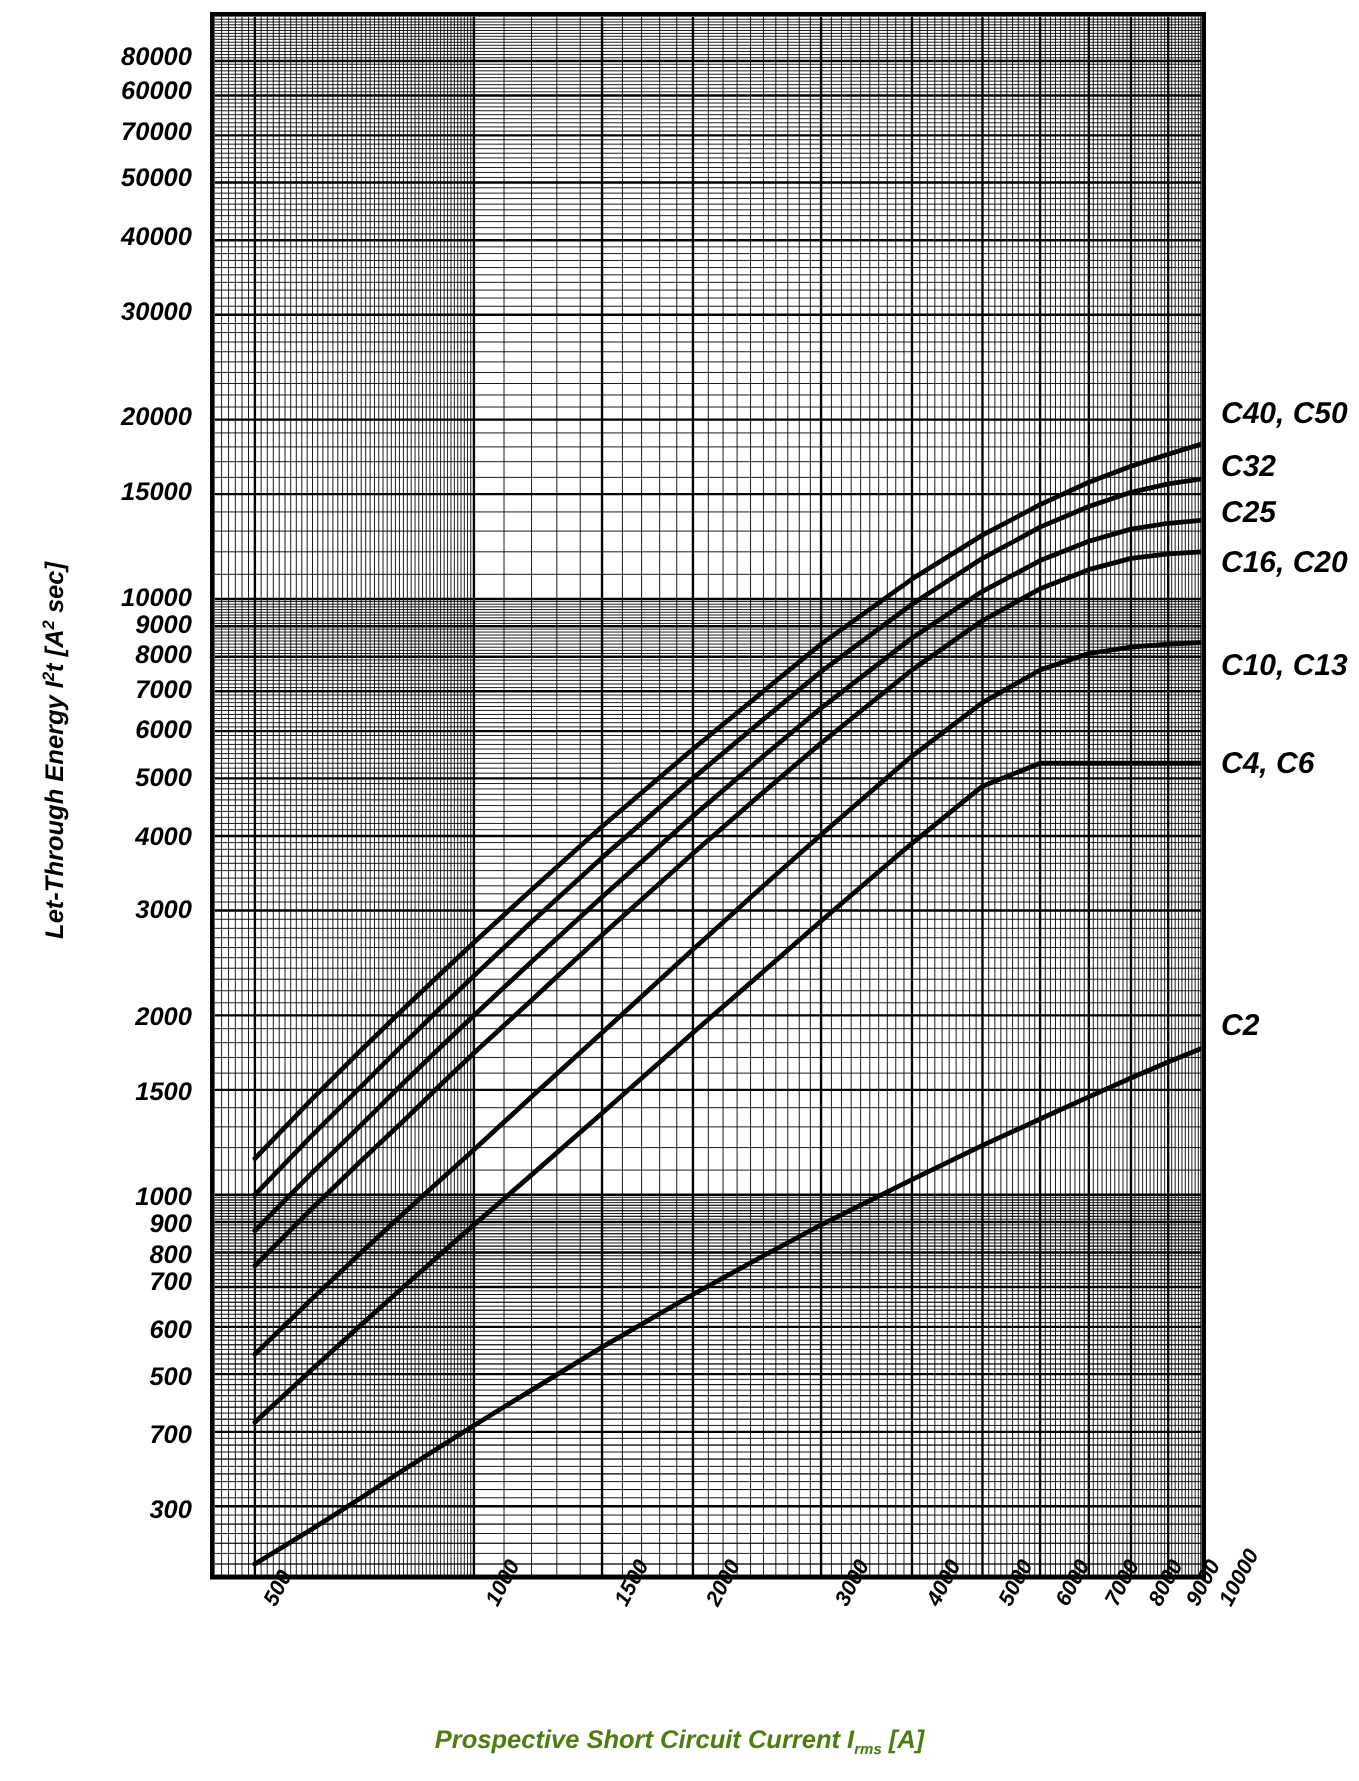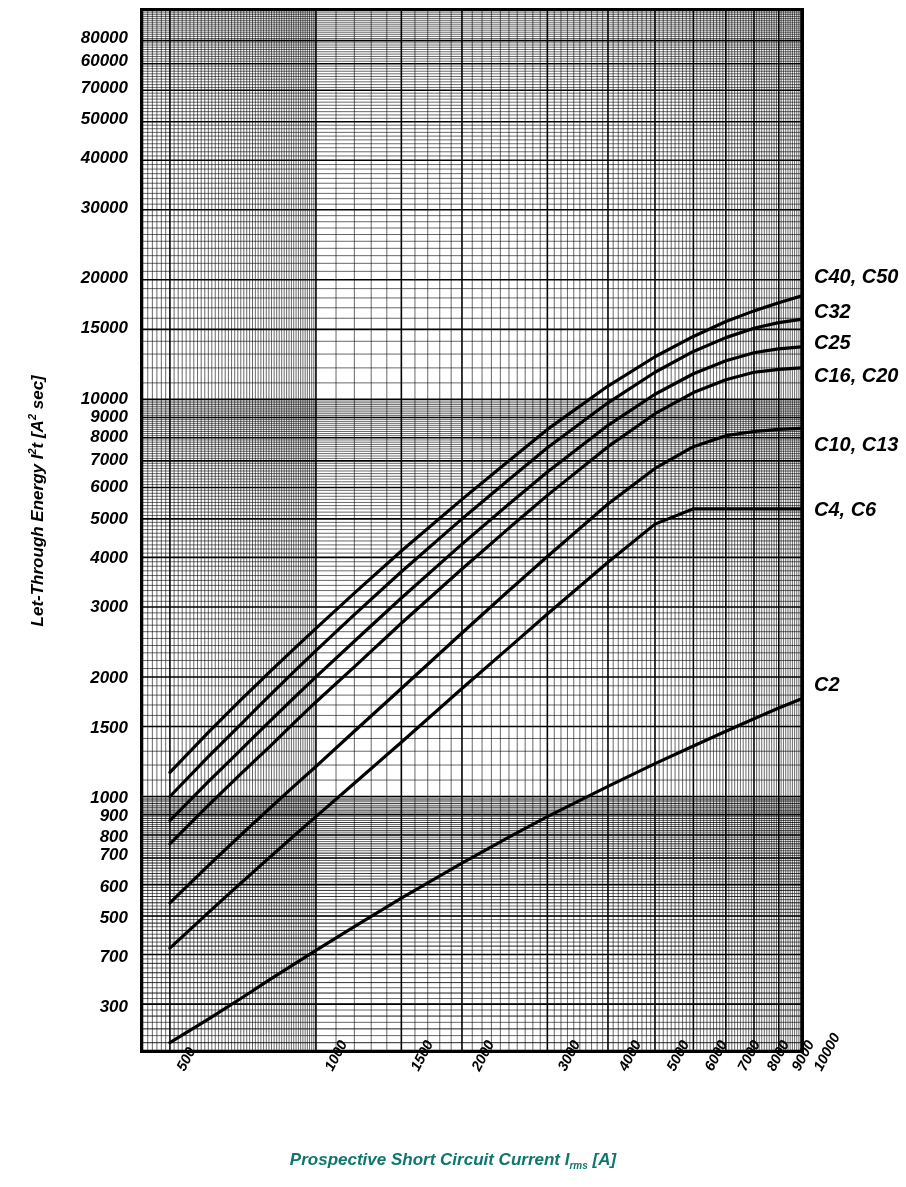--- a/index.html
+++ b/index.html
@@ -83,21 +83,21 @@
   }
   #xaxis-title {
     position: absolute;
     left: 0;
     top: 1150px;
     width: 906px;
     text-align: center;
     font-size: 17px;
     font-weight: bold;
     font-style: italic;
-    color: #0f766e;
+    color: #4d7c0f;
   }
   #yaxis-title {
     position: absolute;
     left: -243px;
     top: 490px;
     width: 560px;
     text-align: center;
     font-size: 17px;
     font-weight: bold;
     font-style: italic;

